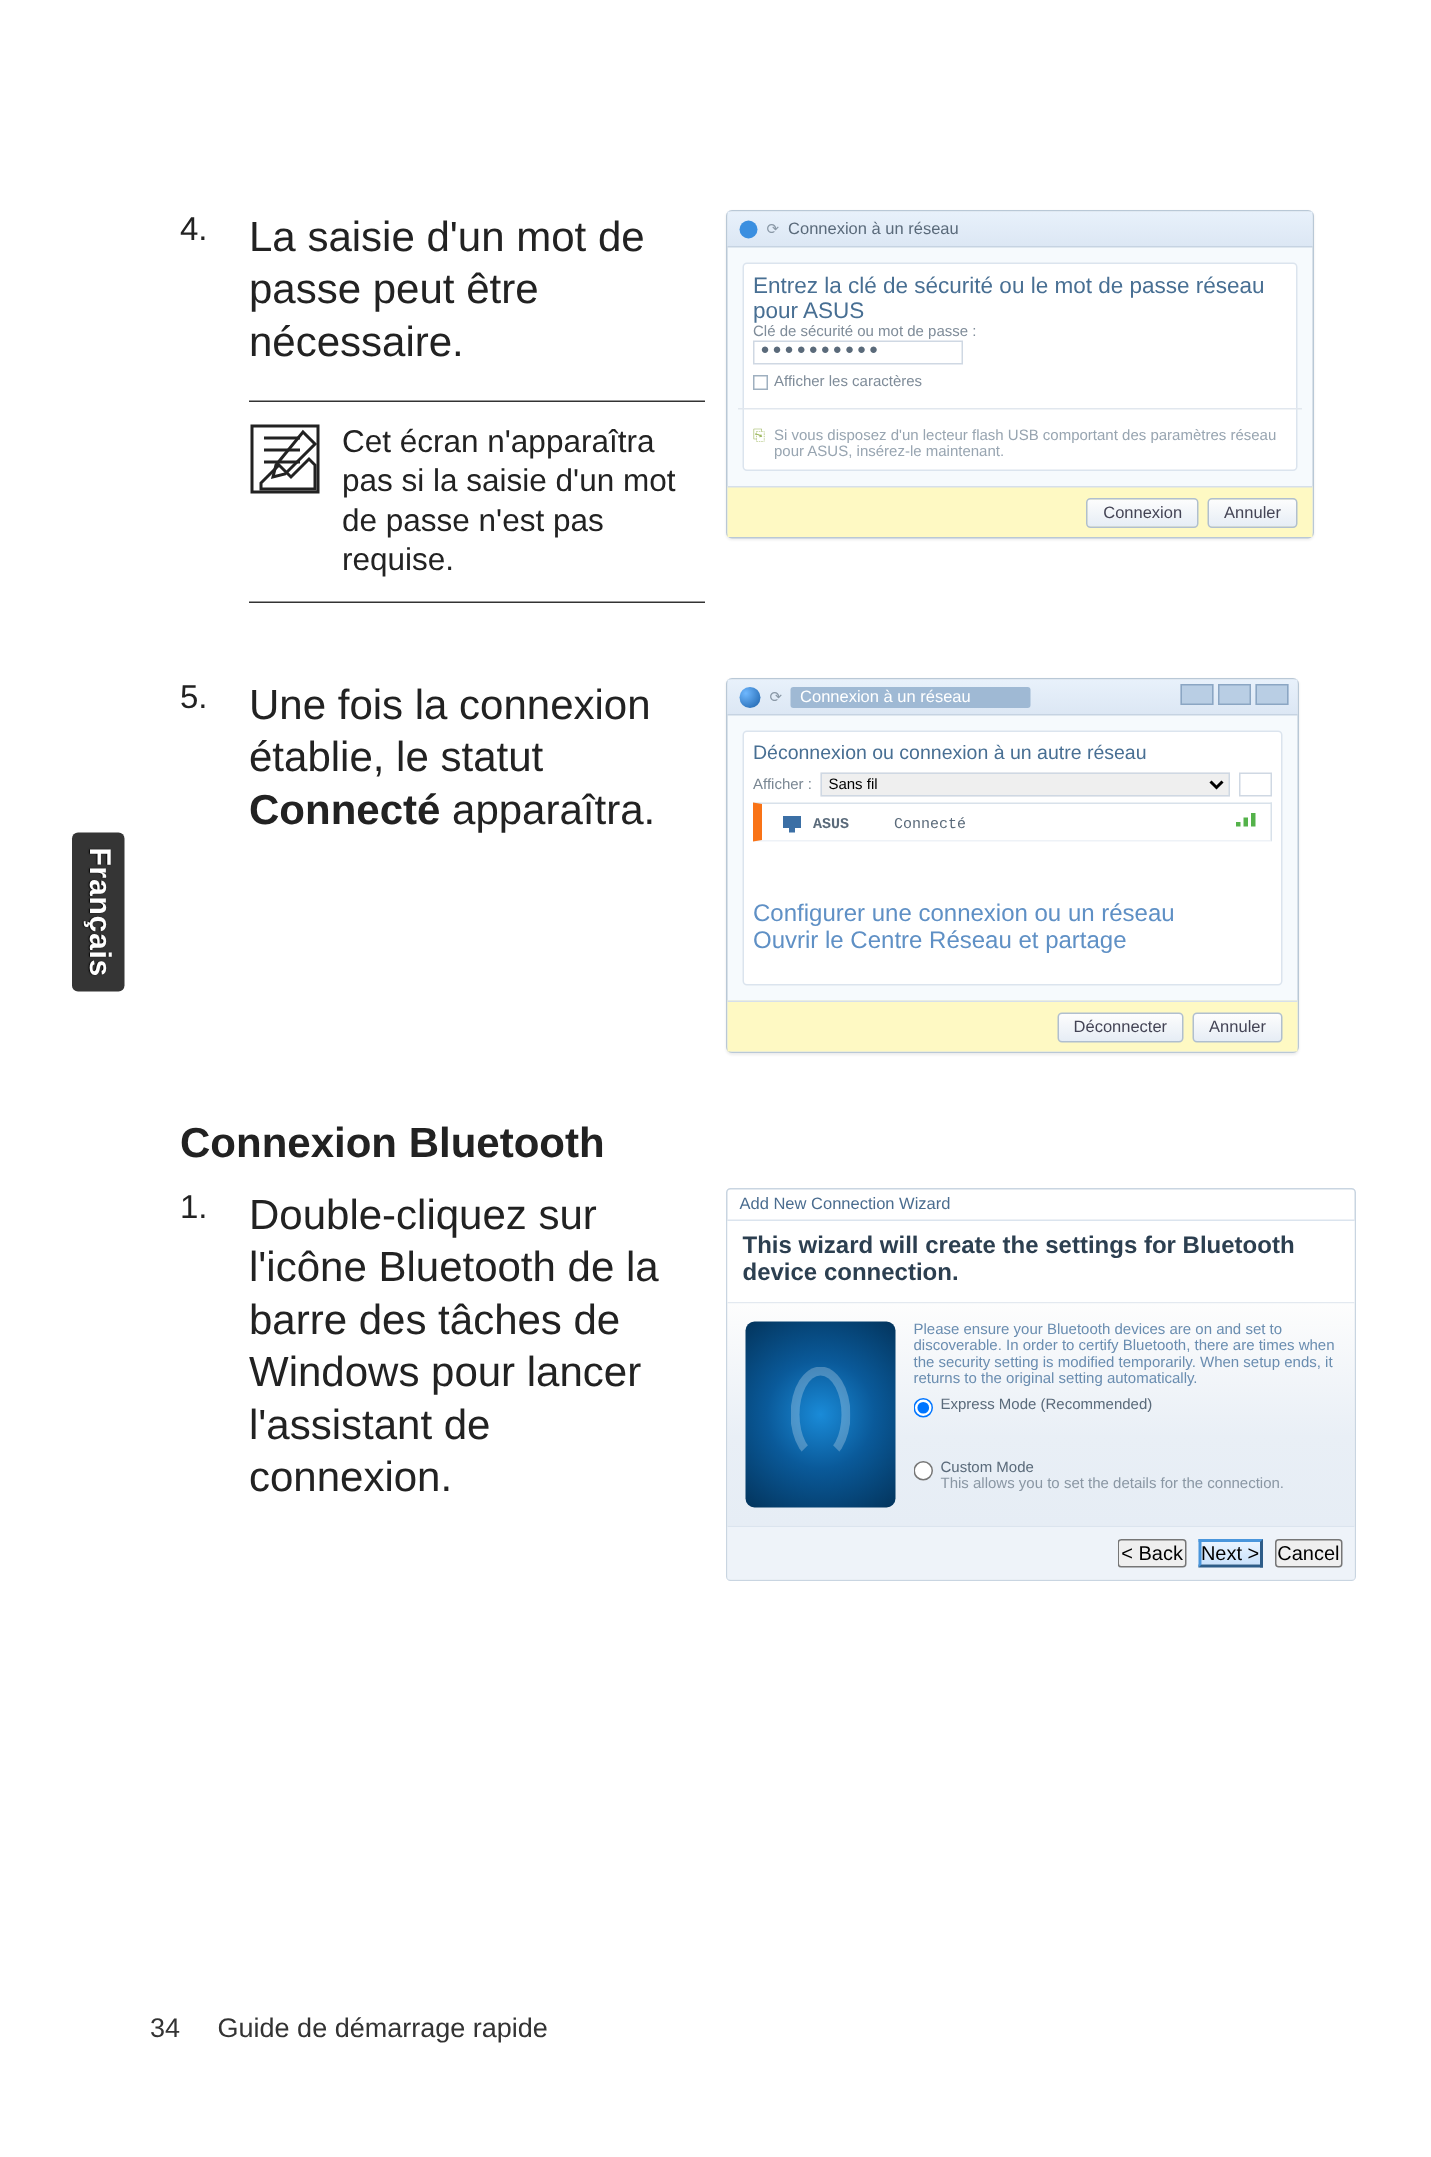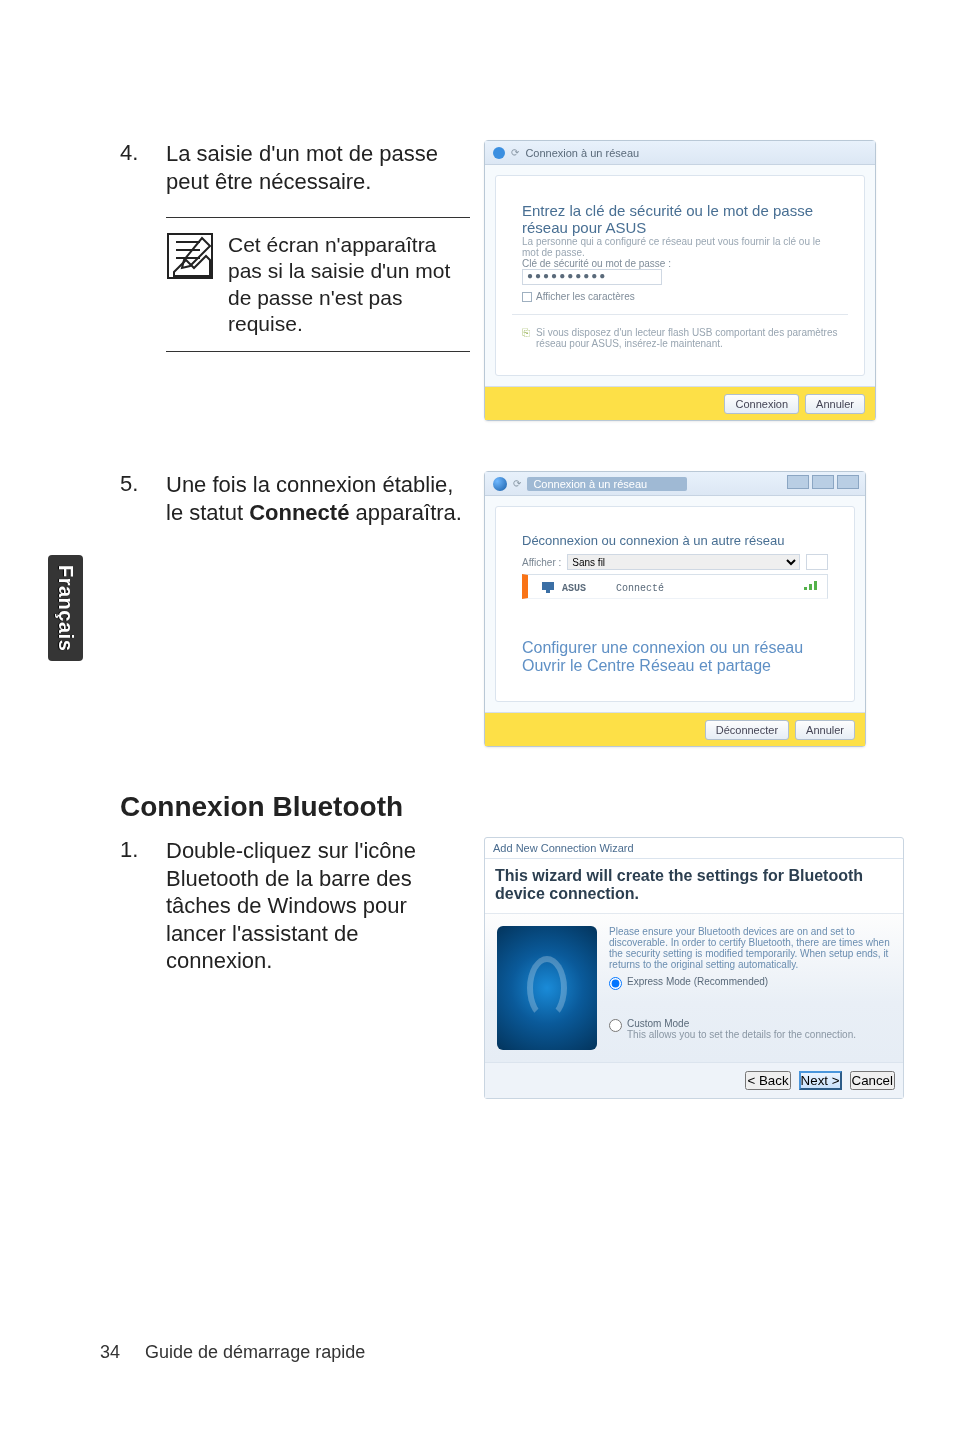--- a/index.html
+++ b/index.html
@@ -2,35 +2,35 @@
 <html><head>
 <meta charset="utf-8">
 <style>
   * { box-sizing: border-box; margin: 0; padding: 0; }
   html, body { width: 954px; height: 1438px; background: #fff; font-family: "Segoe UI", "Myriad Pro", Arial, sans-serif; color: #222; }
   .page { position: relative; width: 954px; height: 1438px; padding: 140px 100px 70px 120px; }
   .side-tab { position: absolute; left: 48px; top: 555px; background: #353535; color: #fff; padding: 10px 6px; border-radius: 4px; writing-mode: vertical-rl; font-weight: 700; letter-spacing: 0.5px; font-size: 20px; text-shadow: 0 1px 1px #000; }
   .step { display: flex; align-items: flex-start; gap: 18px; }
   .step .num { flex: 0 0 28px; font-size: 22px; }
   .step .body { flex: 1 1 auto; }
-  .step p { font-size: 22px; line-height: 1.25; }
+  .step p { font-size: 28px; line-height: 1.25; }
   .bold { font-weight: 700; }
   .note-row { display: flex; align-items: flex-start; gap: 14px; margin-top: 22px; }
   .note-icon { flex: 0 0 48px; height: 48px; }
   .note-text { font-size: 21px; line-height: 1.25; max-width: 260px; }
 
   
   .cols { display: flex; align-items: flex-start; gap: 14px; }
   .col-text { flex: 0 0 350px; }
   .col-img { flex: 1 1 auto; display: flex; justify-content: flex-end; }
   .win { border: 1px solid #b9c8d6; border-radius: 4px; background: #f6fafd; box-shadow: 0 1px 2px rgba(0,0,0,.08); font-size: 11px; color: #5a6a7a; }
   .win .titlebar { height: 24px; background: linear-gradient(#e8f1fb,#dce7f4); border-bottom: 1px solid #c6d3e2; display: flex; align-items: center; padding: 0 8px; gap: 6px; font-size: 11px; color: #5a6a7a; }
   .win .titlebar .dot { width: 12px; height:12px; border-radius:50%; background:#3b8fe0; display:inline-block; }
-  .win .content { background: #fff; margin: 10px; border: 1px solid #dbe4ee; border-radius: 3px; padding: 26px; }
-  .win .footer { height: 34px; display:flex; justify-content:flex-end; align-items:center; gap:6px; padding:0 10px; border-top:1px solid #d6dfea; background:#fde047; }
+  .win .content { background: #fff; margin: 10px; border: 1px solid #dbe4ee; border-radius: 3px; padding: 6px; }
+  .win .footer { height: 34px; display:flex; justify-content:flex-end; align-items:center; gap:6px; padding:0 10px; border-top:1px solid #d6dfea; background:#fef9c3; }
   .win button { font-size: 11px; padding: 3px 10px; border: 1px solid #b0bfcf; background: linear-gradient(#fdfdfd,#e6edf5); border-radius: 3px; color:#445; }
   .heading-blue { color:#486f93; font-weight:400; font-size:15px; }
   .sub-grey { color:#9aa7b3; font-size:10px; }
   .label-grey { color:#7f8c99; font-size:10px; margin-top:0; display:block; }
   .inputline { border:1px solid #cfd8e3; height:16px; width:140px; padding:0 4px; font-size:10px; letter-spacing:2px; }
   .checkbox-line { color:#7f8c99; font-size:10px; margin-top:6px; display:flex; align-items:center; gap:4px;}
   .hr { border-top:1px solid #e1e7ee; margin:12px -10px; }
   .hint { color:#98a5b1; font-size:10px; display:flex; gap:6px; align-items:flex-start; }
   .link { color:#5f90c5; }
 
@@ -96,21 +96,20 @@
     </div>
     <div class="col-img">
       <div class="win" style="width:392px;">
         <div class="titlebar">
           <span class="dot"></span>
           <span style="font-size:10px;color:#8a98a6;">⟳</span>
           <span>Connexion à un réseau</span>
         </div>
         <div class="content">
           <div class="heading-blue">Entrez la clé de sécurité ou le mot de passe réseau pour ASUS</div>
-          <div class="sub-grey">La personne qui a configuré ce réseau peut vous fournir la clé ou le mot de passe.</div>
           <span class="label-grey">Clé de sécurité ou mot de passe :</span>
           <div class="inputline">●●●●●●●●●●</div>
           <div class="checkbox-line">
             <span style="width:10px;height:10px;border:1px solid #9fb0c0;display:inline-block;"></span>
             <span>Afficher les caractères</span>
           </div>
           <div class="hr"></div>
           <div class="hint">
             <span style="color:#9fb860;">⎘</span>
             <span>

